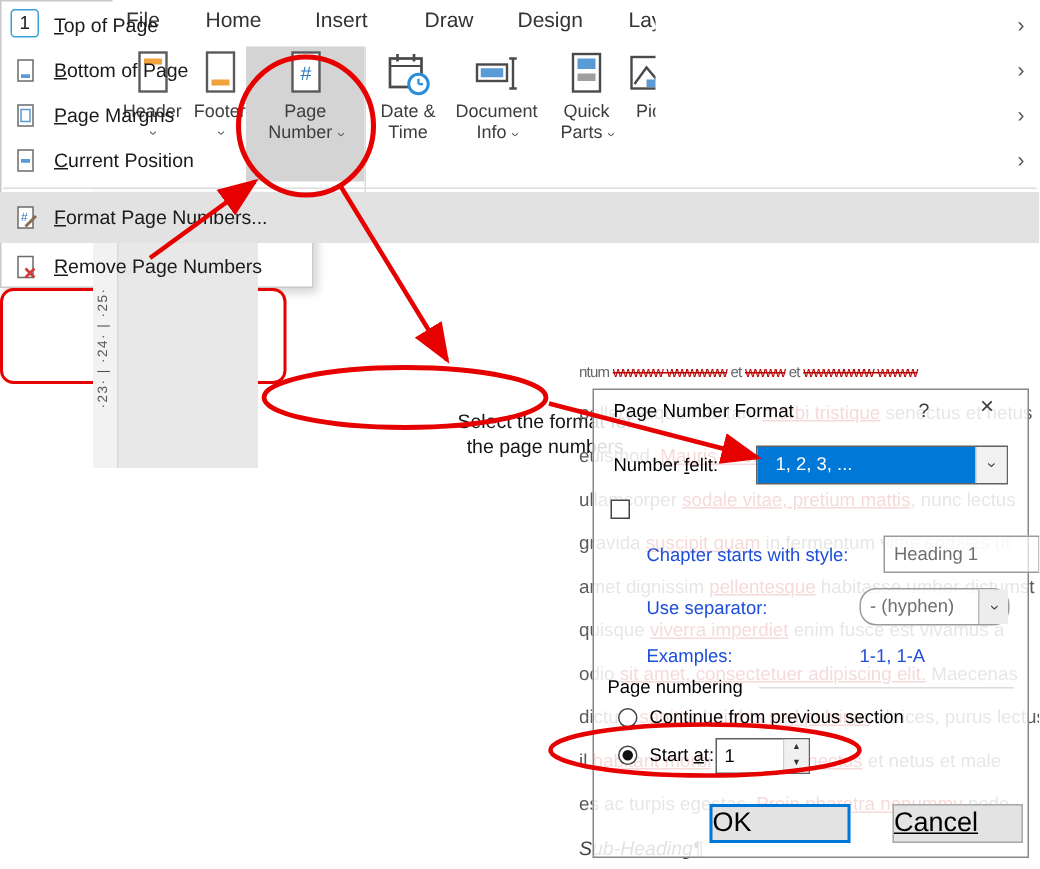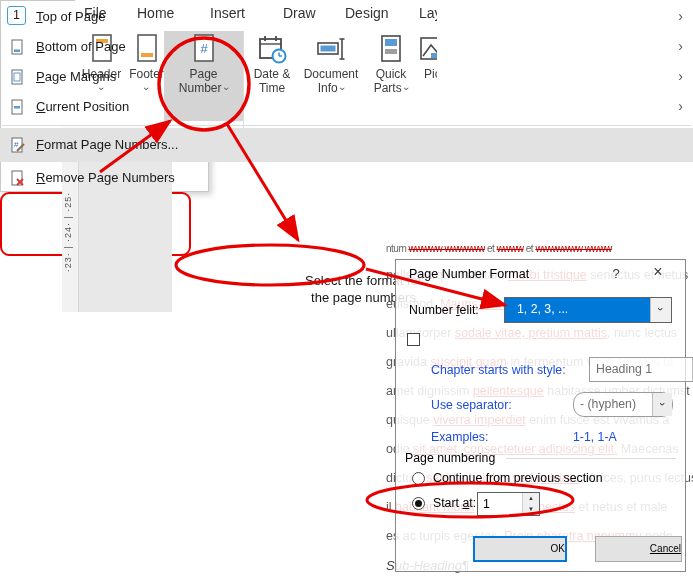--- a/index.html
+++ b/index.html
@@ -79,21 +79,21 @@
   .checkbox{position:absolute;left:11px;top:73px;width:13px;height:13px;background:#fff;border:1px solid #454545;box-sizing:border-box;}
   .radio{position:absolute;width:13px;height:13px;border:1px solid #454545;border-radius:50%;background:#fff;box-sizing:border-box;}
   .radio.sel::after{content:"";position:absolute;left:2px;top:2px;width:7px;height:7px;border-radius:50%;background:#111;}
   .grp-line{position:absolute;left:110px;top:198px;width:170px;height:1px;background:#dcdcdc;}
   #spin{position:absolute;left:81px;top:232px;width:63px;height:24px;border:1px solid #5f5f5f;background:#fff;box-sizing:border-box;}
   #spin .sval{position:absolute;left:5px;top:0;line-height:22px;color:#000;}
   #spin .sbtns{position:absolute;right:0;top:0;bottom:0;width:16px;border-left:1px solid #cfcfcf;}
   #spin .sb{position:absolute;left:0;width:100%;height:11px;background:#f0f0f0;font-size:6px;color:#333;text-align:center;line-height:11px;}
   #spin .sb.up{top:0;border-bottom:1px solid #cfcfcf;}
   #spin .sb.dn{bottom:0;}
-  .dbtn{position:absolute;top:276px;height:26px;background:#e3e3e3;text-align:right;font-size:10px;color:#000;box-sizing:border-box;}
+  .dbtn{position:absolute;top:276px;height:26px;background:#e3e3e3;text-align:left;font-size:18px;color:#000;box-sizing:border-box;}
   #btn-ok{left:77px;width:94px;border:2px solid #0078d7;line-height:21px;}
   #btn-cancel{left:199px;width:87px;border:1px solid #a7a7a7;line-height:23px;text-decoration:underline;}
 
   
   #overlay{left:0;top:0;width:693px;height:579px;z-index:50;pointer-events:none;}
 </style>
 </head>
 <body>
 
 <div id="stage">

